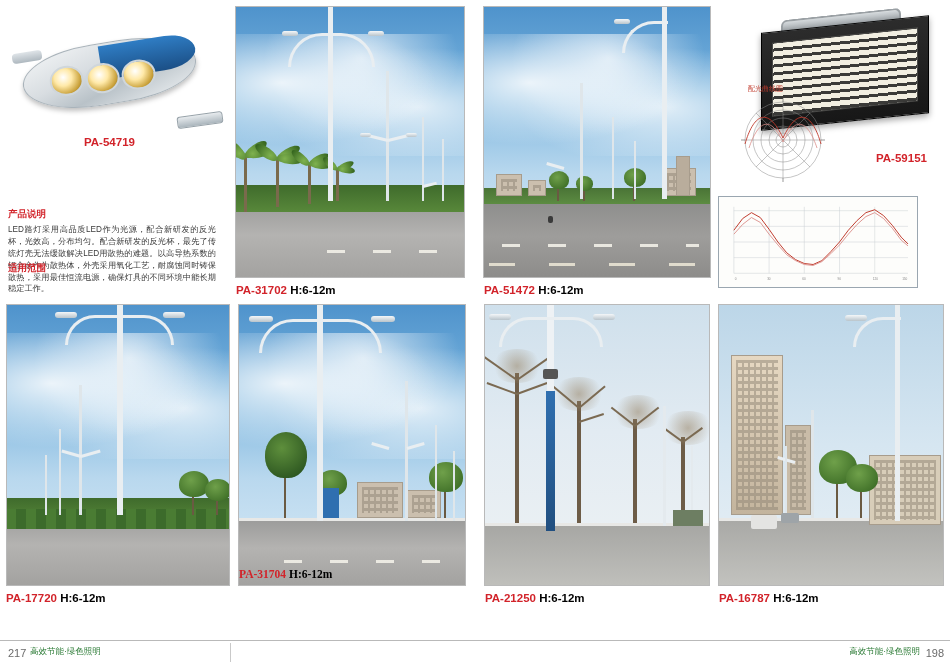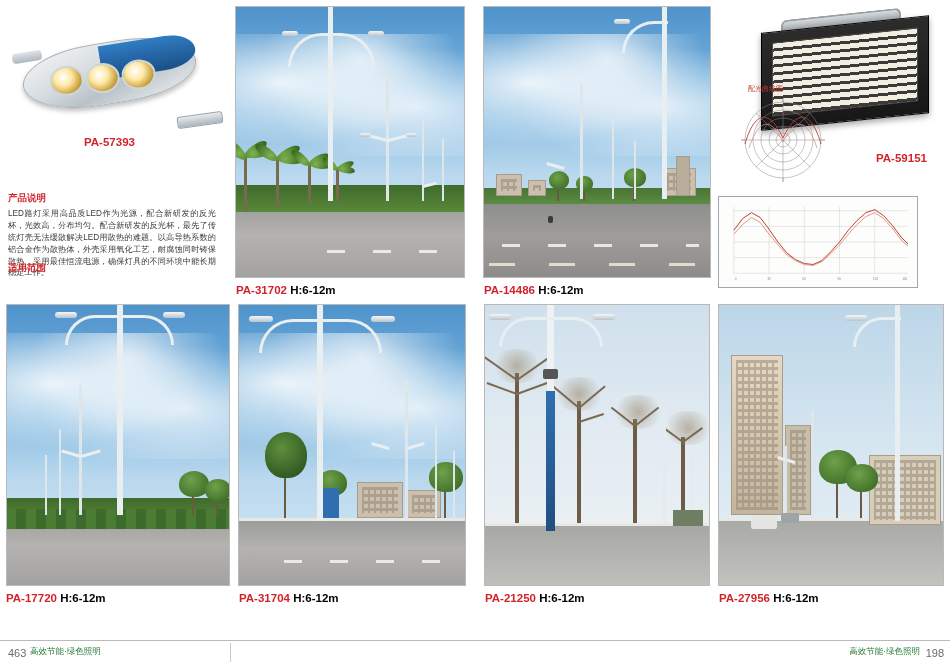--- a/index.html
+++ b/index.html
@@ -198,21 +198,21 @@
   
   .txt-head {
     font-size: 9.5px; font-weight: bold; color: #d2232a;
     margin: 0 0 3px 0;
   }
   .txt-body {
     font-size: 8.2px; line-height: 1.45; color: #3b3b3b;
     margin: 0;
     text-align: justify;
   }
-  #desc-block { position: absolute; left: 8px; top: 192px; width: 208px; }
+  #desc-block { position: absolute; left: 8px; top: 208px; width: 208px; }
   #use-block  { position: absolute; left: 8px; top: 262px; width: 208px; }
 
   
   #footer {
     position: absolute; left: 0; right: 0; bottom: 0; height: 22px;
     border-top: 1px solid #b9b9b9;
   }
   .pg-num { position: absolute; bottom: 3px; font-size: 11px; color: #6a6a6a; }
   .pg-txt { position: absolute; bottom: 4px; font-size: 8.5px; color: #2a7a34; }
   .footer-mid {
@@ -228,21 +228,21 @@
   <div id="lum-31701">
     <div class="lum-tail"></div>
     <div class="lum-body">
       <div class="lum-blue"></div>
       <div class="lum-lens" style="left:26px;top:16px;"></div>
       <div class="lum-lens" style="left:62px;top:19px;"></div>
       <div class="lum-lens" style="left:98px;top:21px;"></div>
     </div>
     <div class="lum-arm"></div>
   </div>
-  <div class="caption" style="left:84px; top:136px;">PA-57393</div>
+  <div class="caption" style="left:84px; top:136px;">PA-54719</div>
 
   <div id="desc-block">
     <p class="txt-head">产品说明</p>
     <p class="txt-body">LED路灯采用高品质LED作为光源，配合新研发的反光杯，光效高，分布均匀。配合新研发的反光杯，最先了传统灯壳无法缓散解决LED用散热的难题。以高导热系数的铝合金作为散热体，外壳采用氧化工艺，耐腐蚀同时铸保散热，采用最佳恒流电源，确保灯具的不同环境中能长期稳定工作。</p>
   </div>
   <div id="use-block">
     <p class="txt-head">适用范围</p>
   </div>
 
   <div class="photo" style="left:235px; top:6px; width:230px; height:272px;">
@@ -337,21 +337,21 @@
     <div class="lamphead" style="left:130px; top:12px;"></div>
 
     <div class="pole dim" style="left:96px; bottom:29%; width:3px; height:116px;"></div>
     <div class="arm" style="left:80px; top:160px; width:18px; transform:rotate(196deg);"></div>
     <div class="pole dim" style="left:128px; bottom:29%; width:2px; height:82px;"></div>
     <div class="pole dim" style="left:150px; bottom:29%; width:2px; height:58px;"></div>
 
     <div style="position:absolute; left:64px; bottom:20%; width:5px; height:7px; background:#3a3a3a; border-radius:2px;"></div>
   </div>
   <div class="caption" style="left:484px; top:284px;">
-    <span>PA-14486</span>
+    <span>PA-51472</span>
     <span class="h">H:6-12m</span>
   </div>
 
   <div id="lum-31801">
     <div class="fl-bracket"></div>
     <div class="fl-body">
       <div class="fl-grid"></div>
     </div>
   </div>
   <div class="caption" style="left:876px; top:152px;">PA-59151</div>
@@ -471,21 +471,21 @@
     <div class="lamphead" style="left:132px; top:11px; width:24px; height:6px;"></div>
     <div class="curvearm" style="left:20px; top:14px; width:62px; height:34px; transform:scaleX(-1);"></div>
     <div class="lamphead" style="left:10px; top:11px; width:24px; height:6px;"></div>
 
     <div class="pole dim" style="left:166px; bottom:23%; width:3px; height:140px;"></div>
     <div class="arm" style="left:150px; top:142px; width:18px; transform:rotate(196deg);"></div>
     <div class="arm" style="left:168px; top:142px; width:18px; transform:rotate(-16deg);"></div>
     <div class="pole dim" style="left:196px; bottom:23%; width:2px; height:96px;"></div>
     <div class="pole dim" style="left:214px; bottom:23%; width:2px; height:70px;"></div>
   </div>
-  <div class="caption" style="left:239px; top:592px;">
+  <div class="caption" style="left:239px; top:568px;font-family:Liberation Serif, serif;">
     <span>PA-31704</span>
     <span class="h">H:6-12m</span>
   </div>
 
   <div class="photo" style="left:484px; top:304px; width:226px; height:282px;">
     <div class="sky" style="background:linear-gradient(#cfe0ec 0%,#e2ebf2 45%,#eef2f4 100%);"></div>
     <div class="road" style="height:22%; background:linear-gradient(#a6a6a3,#bfbfbb);"></div>
     <div class="kerb" style="bottom:21%;"></div>
 
     <div class="bare" style="left:30px; bottom:22%;">
@@ -562,25 +562,25 @@
     <div class="lamphead" style="left:126px; top:10px; width:22px; height:6px;"></div>
 
     <div class="pole dim" style="left:92px; bottom:24%; width:3px; height:108px;"></div>
     <div class="arm" style="left:76px; top:156px; width:18px; transform:rotate(196deg);"></div>
     <div class="pole dim" style="left:66px; bottom:24%; width:2px; height:72px;"></div>
 
     <div style="position:absolute; left:32px; bottom:20%; width:26px; height:14px; background:#e4e4e2; border-radius:2px;"></div>
     <div style="position:absolute; left:62px; bottom:22%; width:18px; height:10px; background:#9ea4a8; border-radius:2px;"></div>
   </div>
   <div class="caption" style="left:719px; top:592px;">
-    <span>PA-27956</span>
+    <span>PA-16787</span>
     <span class="h">H:6-12m</span>
   </div>
 
   <div id="footer">
     <div class="footer-mid"></div>
-    <div class="pg-num" style="left:8px;">463</div>
+    <div class="pg-num" style="left:8px;">217</div>
     <div class="pg-txt" style="left:30px;">高效节能·绿色照明</div>
     <div class="pg-txt" style="right:30px;">高效节能·绿色照明</div>
     <div class="pg-num" style="right:6px;">198</div>
   </div>
 
 </div>
 
 </body></html>

